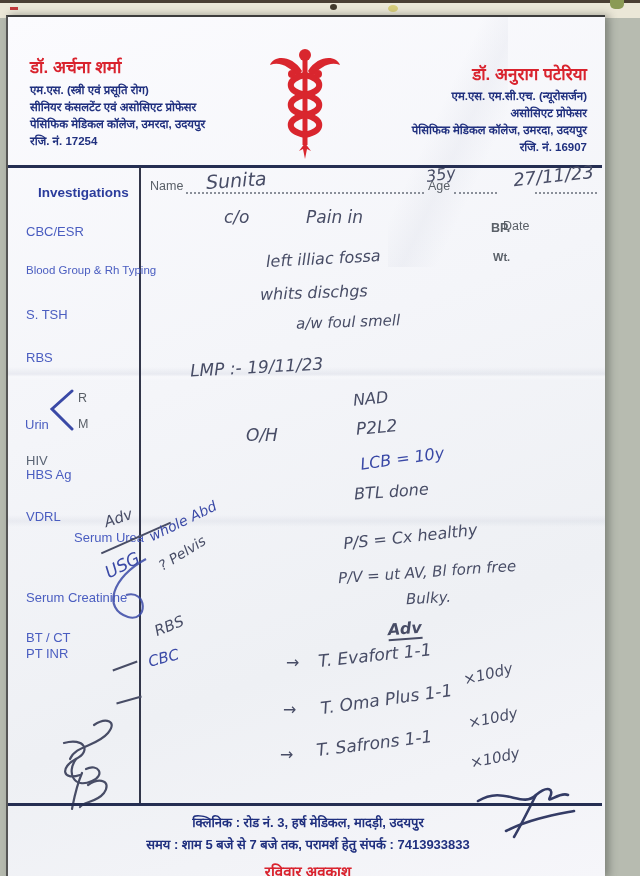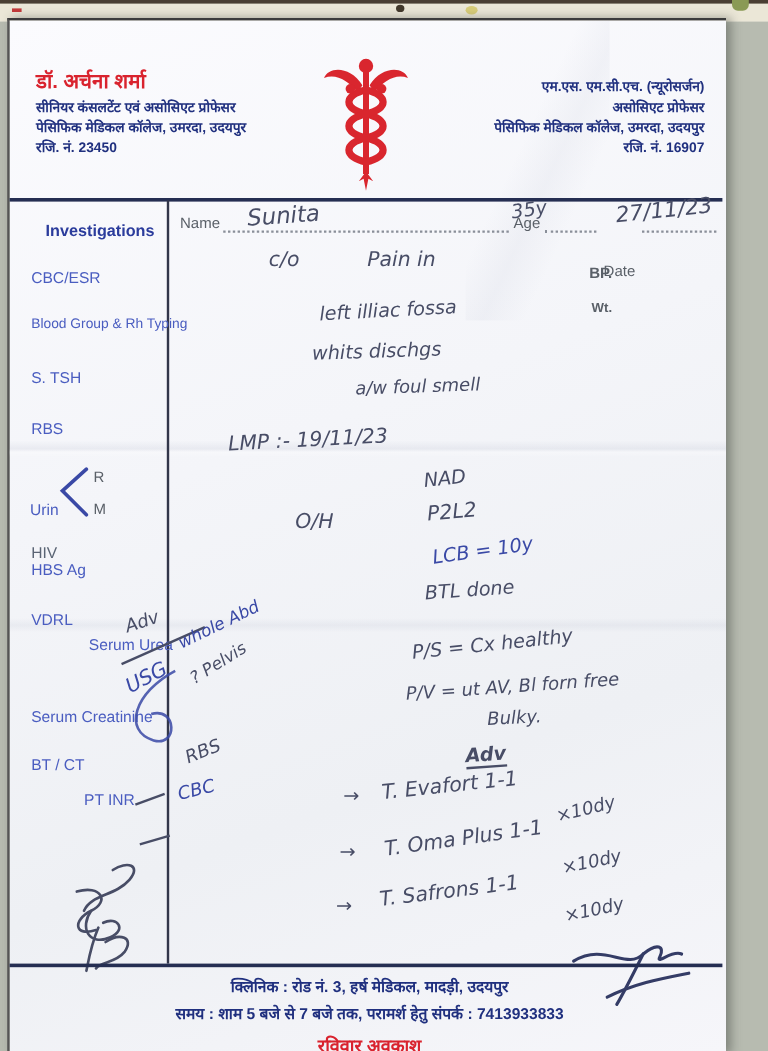--- a/index.html
+++ b/index.html
@@ -32,23 +32,24 @@
 
 <div class="abs" id="paper">
 
   <div class="abs crease" style="left:0;top:350px;width:597px;height:14px;background:linear-gradient(180deg,rgba(120,130,160,0) 0%,rgba(120,130,160,.18) 50%,rgba(255,255,255,.5) 70%,rgba(120,130,160,0) 100%);"></div>
   <div class="abs crease" style="left:0;top:498px;width:597px;height:12px;background:linear-gradient(180deg,rgba(120,130,160,0) 0%,rgba(120,130,160,.15) 50%,rgba(120,130,160,0) 100%);"></div>
   <div class="abs crease" style="left:380px;top:0;width:120px;height:250px;background:linear-gradient(115deg,rgba(130,140,170,0) 40%,rgba(130,140,170,.12) 55%,rgba(130,140,170,0) 70%);"></div>
 
   <div class="abs" style="left:22px;top:38px;">
     <div class="red" style="font-size:17px;font-weight:bold;">डॉ. अर्चना शर्मा</div>
     <div class="navy doc-lines" style="font-size:11.5px;font-weight:bold;margin-top:4px;">
+      <div>एम.एस. (स्त्री एवं प्रसूति रोग)</div>
       <div>सीनियर कंसलटेंट एवं असोसिएट प्रोफेसर</div>
       <div>पेसिफिक मेडिकल कॉलेज, उमरदा, उदयपुर</div>
-      <div>रजि. नं. 23450</div>
+      <div>रजि. नं. 17254</div>
     </div>
   </div>
 
   <div class="abs" style="left:258px;top:30px;">
     <svg width="78" height="116" viewBox="0 0 78 116">
       <g fill="#d9262e" stroke="none">
         <circle cx="39" cy="8" r="6"></circle>
         <rect x="36.5" y="10" width="5" height="88"></rect>
         <path d="M39 96 L33 104 L37 102 L39 112 L41 102 L45 104 Z"></path>
         <path d="M36 24 C26 8 8 8 4 18 C14 14 24 20 32 30 Z"></path>
@@ -57,20 +58,21 @@
       <g fill="none" stroke="#d9262e" stroke-width="6" stroke-linecap="round">
         <path d="M39 28 C20 32 20 44 39 48 C58 52 58 64 39 68 C20 72 20 84 39 88"></path>
         <path d="M39 28 C58 32 58 44 39 48 C20 52 20 64 39 68 C58 72 58 84 39 88"></path>
       </g>
       <circle cx="26" cy="27" r="4" fill="#d9262e"></circle>
       <circle cx="52" cy="27" r="4" fill="#d9262e"></circle>
     </svg>
   </div>
 
   <div class="abs" style="right:18px;top:45px;text-align:right;">
+    <div class="red" style="font-size:17px;font-weight:bold;">डॉ. अनुराग पटेरिया</div>
     <div class="navy doc-lines" style="font-size:11.5px;font-weight:bold;margin-top:3px;">
       <div>एम.एस. एम.सी.एच. (न्यूरोसर्जन)</div>
       <div>असोसिएट प्रोफेसर</div>
       <div>पेसिफिक मेडिकल कॉलेज, उमरदा, उदयपुर</div>
       <div>रजि. नं. 16907</div>
     </div>
   </div>
 
   <div class="abs" style="left:0;top:148px;width:594px;height:2.5px;background:#252e52;"></div>
 
@@ -88,21 +90,21 @@
       </svg>
   </div>
   <div class="abs lbl" style="left:70px;top:374px;font-size:12.5px;">R</div>
   <div class="abs lbl" style="left:70px;top:400px;font-size:12.5px;">M</div>
   <div class="abs inv" style="left:18px;top:436px;color:#5a6474;">HIV</div>
   <div class="abs inv" style="left:18px;top:450px;">HBS Ag</div>
   <div class="abs inv" style="left:18px;top:492px;">VDRL</div>
   <div class="abs inv" style="left:18px;top:513px;margin-left:48px;">Serum Urea</div>
   <div class="abs inv" style="left:18px;top:573px;">Serum Creatinine</div>
   <div class="abs inv" style="left:18px;top:613px;">BT / CT</div>
-  <div class="abs inv" style="left:18px;top:642px;margin-left:44px;">PT INR</div>
+  <div class="abs inv" style="left:18px;top:629px;">PT INR</div>
 
   <div class="abs lbl" style="left:142px;top:162px;font-size:12.5px;">Name</div>
   <div class="abs" style="left:178px;top:175px;width:238px;border-bottom:2px dotted #8a8f99;"></div>
   <div class="abs lbl" style="left:420px;top:162px;font-size:12.5px;">Age</div>
   <div class="abs" style="left:446px;top:175px;width:43px;border-bottom:2px dotted #8a8f99;"></div>
   <div class="abs lbl" style="left:495px;top:162px;font-size:12.5px;margin-top:40px;">Date</div>
   <div class="abs" style="left:527px;top:175px;width:62px;border-bottom:2px dotted #8a8f99;"></div>
   <div class="abs lbl" style="left:483px;top:204px;font-size:12.5px;font-weight:bold;">BP.</div>
   <div class="abs lbl" style="left:485px;top:234px;font-size:11px;font-weight:bold;">Wt.</div>
 

